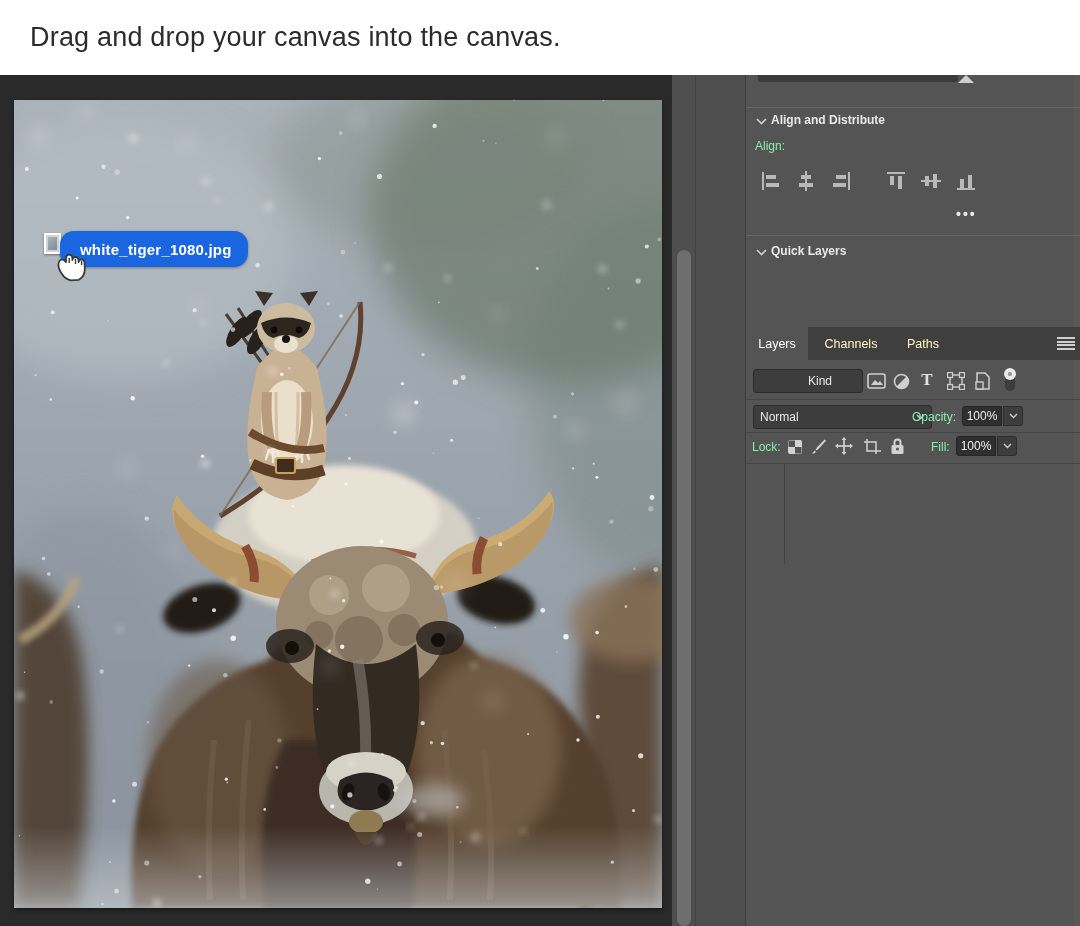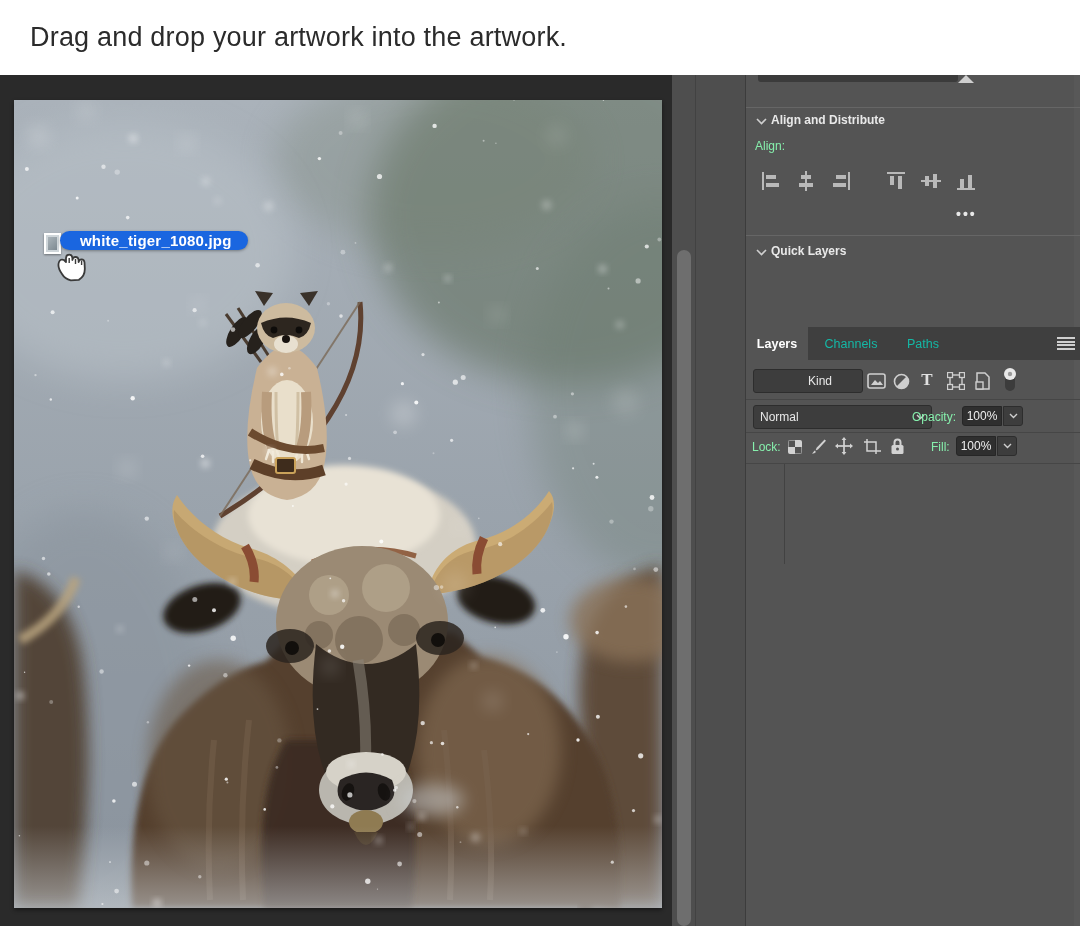--- a/index.html
+++ b/index.html
@@ -31,22 +31,22 @@
 
   .frag-bar { position:absolute; top:0; height:7px; background:#3b3b3b; border-radius:0 0 3px 3px; }
   .frag-tri { position:absolute; width:0; height:0; border-left:8px solid transparent; border-right:8px solid transparent; border-bottom:8px solid #cfcfcf; }
 
   .align-btn { position:absolute; width:24px; height:24px; display:flex; align-items:center; justify-content:center; }
   .ellipsis { position:absolute; color:#e8e8e8; font-size:14px; font-weight:bold; letter-spacing:2px; }
 
   
   .tabbar { position:absolute; left:0; top:252px; width:335px; height:33px; background:#3f3f3f; }
   .tab { position:absolute; top:0; height:33px; display:flex; align-items:center; justify-content:center;
-         font-size:12.5px; color:#14b8a6; }
-  .tab.active { background:#545454; color:#fff; font-weight:bold; }
+         font-size:12.5px; color:#fef9c3; }
+  .tab.active { background:#545454; color:#fff; font-weight:normal; }
   .hamburger { position:absolute; right:6px; top:10px; width:18px; height:13px; display:flex; flex-direction:column; justify-content:space-between; }
   .hamburger i { display:block; height:2px; background:#cfcfcf; }
 
   
   .select-box { position:absolute; height:24px; background:#3d3d3d; border:1px solid #2d2d2d; border-radius:3px;
                 display:flex; align-items:center; font-size:12px; color:#e8e8e8; padding:0 6px; }
   .select-box .grow { flex:1; }
   .value-box { position:absolute; height:20px; background:#2f2f2f; border:1px solid #262626; border-radius:3px 0 0 3px;
                display:flex; align-items:center; justify-content:center; font-size:12px; color:#efefef; }
   .chev-box { position:absolute; height:20px; width:20px; background:#3d3d3d; border:1px solid #2d2d2d; border-radius:0 3px 3px 0;
@@ -65,31 +65,31 @@
   .thumb-art { position:absolute; left:46px; width:28px; height:38px;
       background:
         radial-gradient(9px 12px at 50% 28%, #bba78e, rgba(0,0,0,0) 70%),
         radial-gradient(15px 17px at 50% 72%, #5a4636, rgba(0,0,0,0) 75%),
         linear-gradient(180deg,#9aa5ad,#8c96a0); }
 
   
   .file-thumb { position:absolute; left:30px; top:133px; width:17px; height:21px; background:#cfd6da; border:2px solid #fff;
                 box-shadow:0 1px 2px rgba(0,0,0,.4); }
   .file-thumb::after { content:""; position:absolute; inset:2px; background:linear-gradient(135deg,#aab4ba,#7e8a92); }
-  .drag-pill { position:absolute; left:46px; top:131px; height:19px; padding:0 16px 0 20px; border-radius:14px;
+  .drag-pill { position:absolute; left:46px; top:131px; height:36px; padding:0 16px 0 20px; border-radius:14px;
                background:var(--accent-blue,#1a66e0); color:#fff; font-size:15px; font-weight:bold;
                display:flex; align-items:center; letter-spacing:.2px; box-shadow:0 1px 3px rgba(0,0,0,.35); }
 </style>
 </head>
 <body>
 
 <div class="screen">
 
   <div class="header">
-    <div class="title">Drag and drop your artwork into the artwork.</div>
+    <div class="title">Drag and drop your canvas into the canvas.</div>
   </div>
 
   <div class="workspace">
 
     <div class="canvas-area">
       <div class="photo">
 
         <svg width="648" height="808" viewBox="0 0 648 808">
           <defs>
             <linearGradient id="bgGrad" x1="0" y1="0" x2="0" y2="1">

